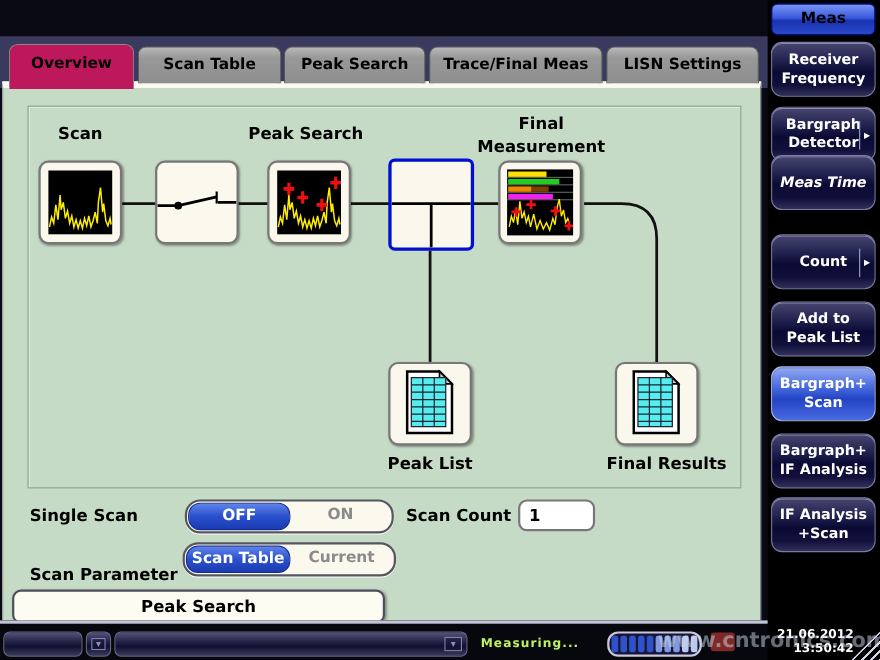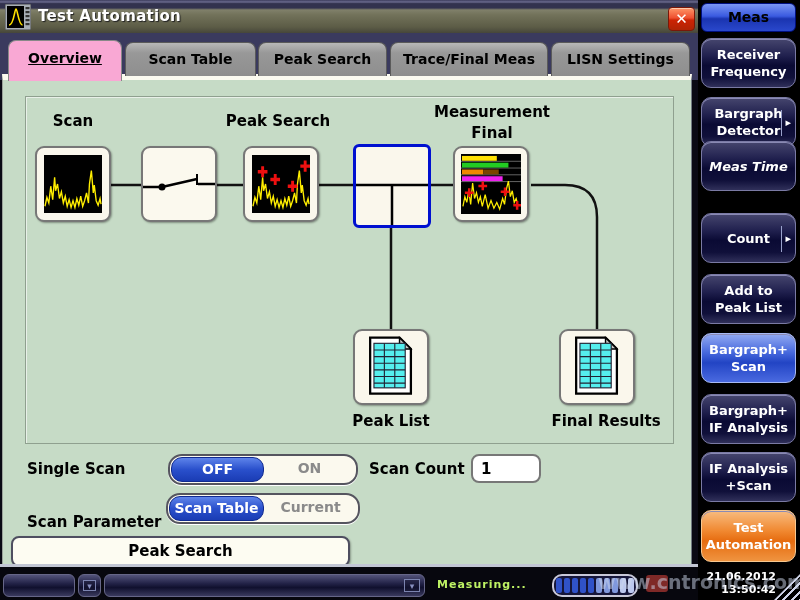--- a/index.html
+++ b/index.html
@@ -17,22 +17,22 @@
   #close-button { position:absolute; left:668px; top:7px; width:27px; height:24px;
     background:linear-gradient(180deg,#ff9668 0%,#ee5030 45%,#cc2404 55%,#b02404 100%);
     border:1px solid #7a1808; border-radius:4px; color:#fff; font-size:15px; font-weight:bold;
     text-align:center; line-height:22px; box-shadow:inset 0 1px 0 #ffc8a8; cursor:default; }
 
   
   #tab-bar { position:absolute; left:0; top:33px; width:698px; height:47px; background:#3a3a5e; }
   .tab { position:absolute; top:9px; height:34px; background:linear-gradient(180deg,#b8b8b8,#989898 30%,#8e8e8e);
     border:1px solid #5a5a5a; border-bottom:none; border-radius:8px 8px 0 0;
     color:#000; font-size:14px; font-weight:bold; text-align:center; line-height:32px; z-index:1; }
-  .tab.active { top:7px; height:41px; background:#f9a8d4; z-index:3; line-height:34px;
-    border:1px solid #888; border-bottom:none;text-decoration:underline; }
+  .tab.active { top:7px; height:41px; background:#be185d; z-index:3; line-height:34px;
+    border:1px solid #888; border-bottom:none; }
 
   
   #content { position:absolute; left:2px; top:74px; width:690px; height:490px;
     background:#c6dbc6; border-top:6px solid #fbfaf0; border-left:1px solid #9aa29a; border-right:1px solid #707a80; }
   #diagram-frame { position:absolute; left:22px; top:16px; width:649px; height:348px;
     border:1px solid #8fa08f; box-shadow:1px 1px 0 #e8f0e8 inset; }
   .flow-label { position:absolute; color:#000; font-size:15px; font-weight:bold; text-align:center; }
   #flow-connectors { position:absolute; left:0; top:0; width:690px; height:490px; }
 
   .flow-block { position:absolute; width:76px; height:76px; background:#faf7ec;
@@ -101,34 +101,20 @@
   #watermark { position:absolute; left:598px; top:571px; width:200px; color:rgba(205,215,235,.5);
     font-size:19px; font-weight:bold; z-index:9; pointer-events:none; }
   #watermark-blob { position:absolute; left:646px; top:575px; width:22px; height:17px;
     background:rgba(225,70,60,.55); border-radius:3px; z-index:8; }
 </style>
 </head>
 <body>
 
 <div id="main-window">
 
-  <div id="title-bar">
-    <svg id="app-icon" viewBox="0 0 26 26">
-      <rect x="0" y="0" width="26" height="26" fill="#a8aeb6" stroke="#444"></rect>
-      <rect x="2" y="2" width="17" height="22" fill="#000"></rect>
-      <path d="M4,21 C9,21 9.5,5 11,5 C12.5,5 13.5,21 17.5,21" stroke="#ffe000" stroke-width="1.6" fill="none"></path>
-      <rect x="20.5" y="3" width="4" height="2.2" fill="#333"></rect>
-        <rect x="20.5" y="7" width="4" height="2.2" fill="#333"></rect>
-      <rect x="20.5" y="11" width="4" height="2.2" fill="#333"></rect>
-        <rect x="20.5" y="15" width="4" height="2.2" fill="#333"></rect>
-      <rect x="20.5" y="19" width="4" height="2.2" fill="#333"></rect>
-    </svg>
-    <div id="window-title">Test Automation</div>
-    <div id="close-button">✕</div>
-  </div>
 
   <div id="tab-bar">
     <div class="tab active" style="left:8px;width:114px;">Overview</div>
     <div class="tab" style="left:125px;width:131px;">Scan Table</div>
     <div class="tab" style="left:258px;width:129px;">Peak Search</div>
     <div class="tab" style="left:390px;width:158px;">Trace/Final Meas</div>
     <div class="tab" style="left:551px;width:139px;">LISN Settings</div>
   </div>
 
   <div id="content">
@@ -136,22 +122,22 @@
 
     <svg id="flow-connectors" viewBox="0 0 690 490">
       <path d="M108,105 H450" stroke="#111" stroke-width="2.5" fill="none"></path>
       <path d="M528,105 H562 Q594,105 594,137 V249" stroke="#111" stroke-width="2.5" fill="none"></path>
       <path d="M388,148 V249" stroke="#111" stroke-width="2.5" fill="none"></path>
     </svg>
 
     <div class="flow-label" style="left:20px;top:32px;width:100px;">Scan</div>
     <div class="flow-label" style="left:195px;top:32px;width:160px;">Peak Search</div>
     <div class="flow-label" style="left:409px;top:22px;width:160px;line-height:21px;">
+      <span style="display:block;">Final</span>
       <span style="display:block;">Measurement</span>
-      <span style="display:block;">Final</span>
     </div>
 
     <div class="flow-block" style="left:32px;top:66px;">
       <div class="screen">
         <svg width="58" height="58" viewBox="0 0 60 52" preserveAspectRatio="none">
           <polyline points="1,46 3,38 5,43 7,28 9,40 11,20 12,32 14,26 16,39 18,33 20,43 22,37 24,46 26,40 28,47 30,41 32,47 34,39 36,45 38,37 40,46 42,41 44,34 46,43 47,26 49,14 51,34 52,27 54,41 56,45 58,39 59,44" fill="none" stroke="#ffee00" stroke-width="1.4"></polyline>
         </svg>
       </div>
     </div>
 
@@ -309,24 +295,20 @@
     <span>Scan</span>
   </div>
   <div class="side-btn" style="top:394px;">
     <span>Bargraph+</span>
     <span>IF Analysis</span>
   </div>
   <div class="side-btn" style="top:452px;">
     <span>IF Analysis</span>
     <span>+Scan</span>
   </div>
-  <div class="side-btn sel-orange" style="top:510px;height:52px;">
-    <span>Test</span>
-    <span>Automation</span>
-  </div>
 
   <div id="clock">
     <span style="display:block;">21.06.2012</span>
     <span style="display:block;">13:50:42</span>
   </div>
   <div id="resize-grip"></div>
 </div>
 
 <div id="watermark-blob"></div>
 <div id="watermark">www.cntronics.com</div>

